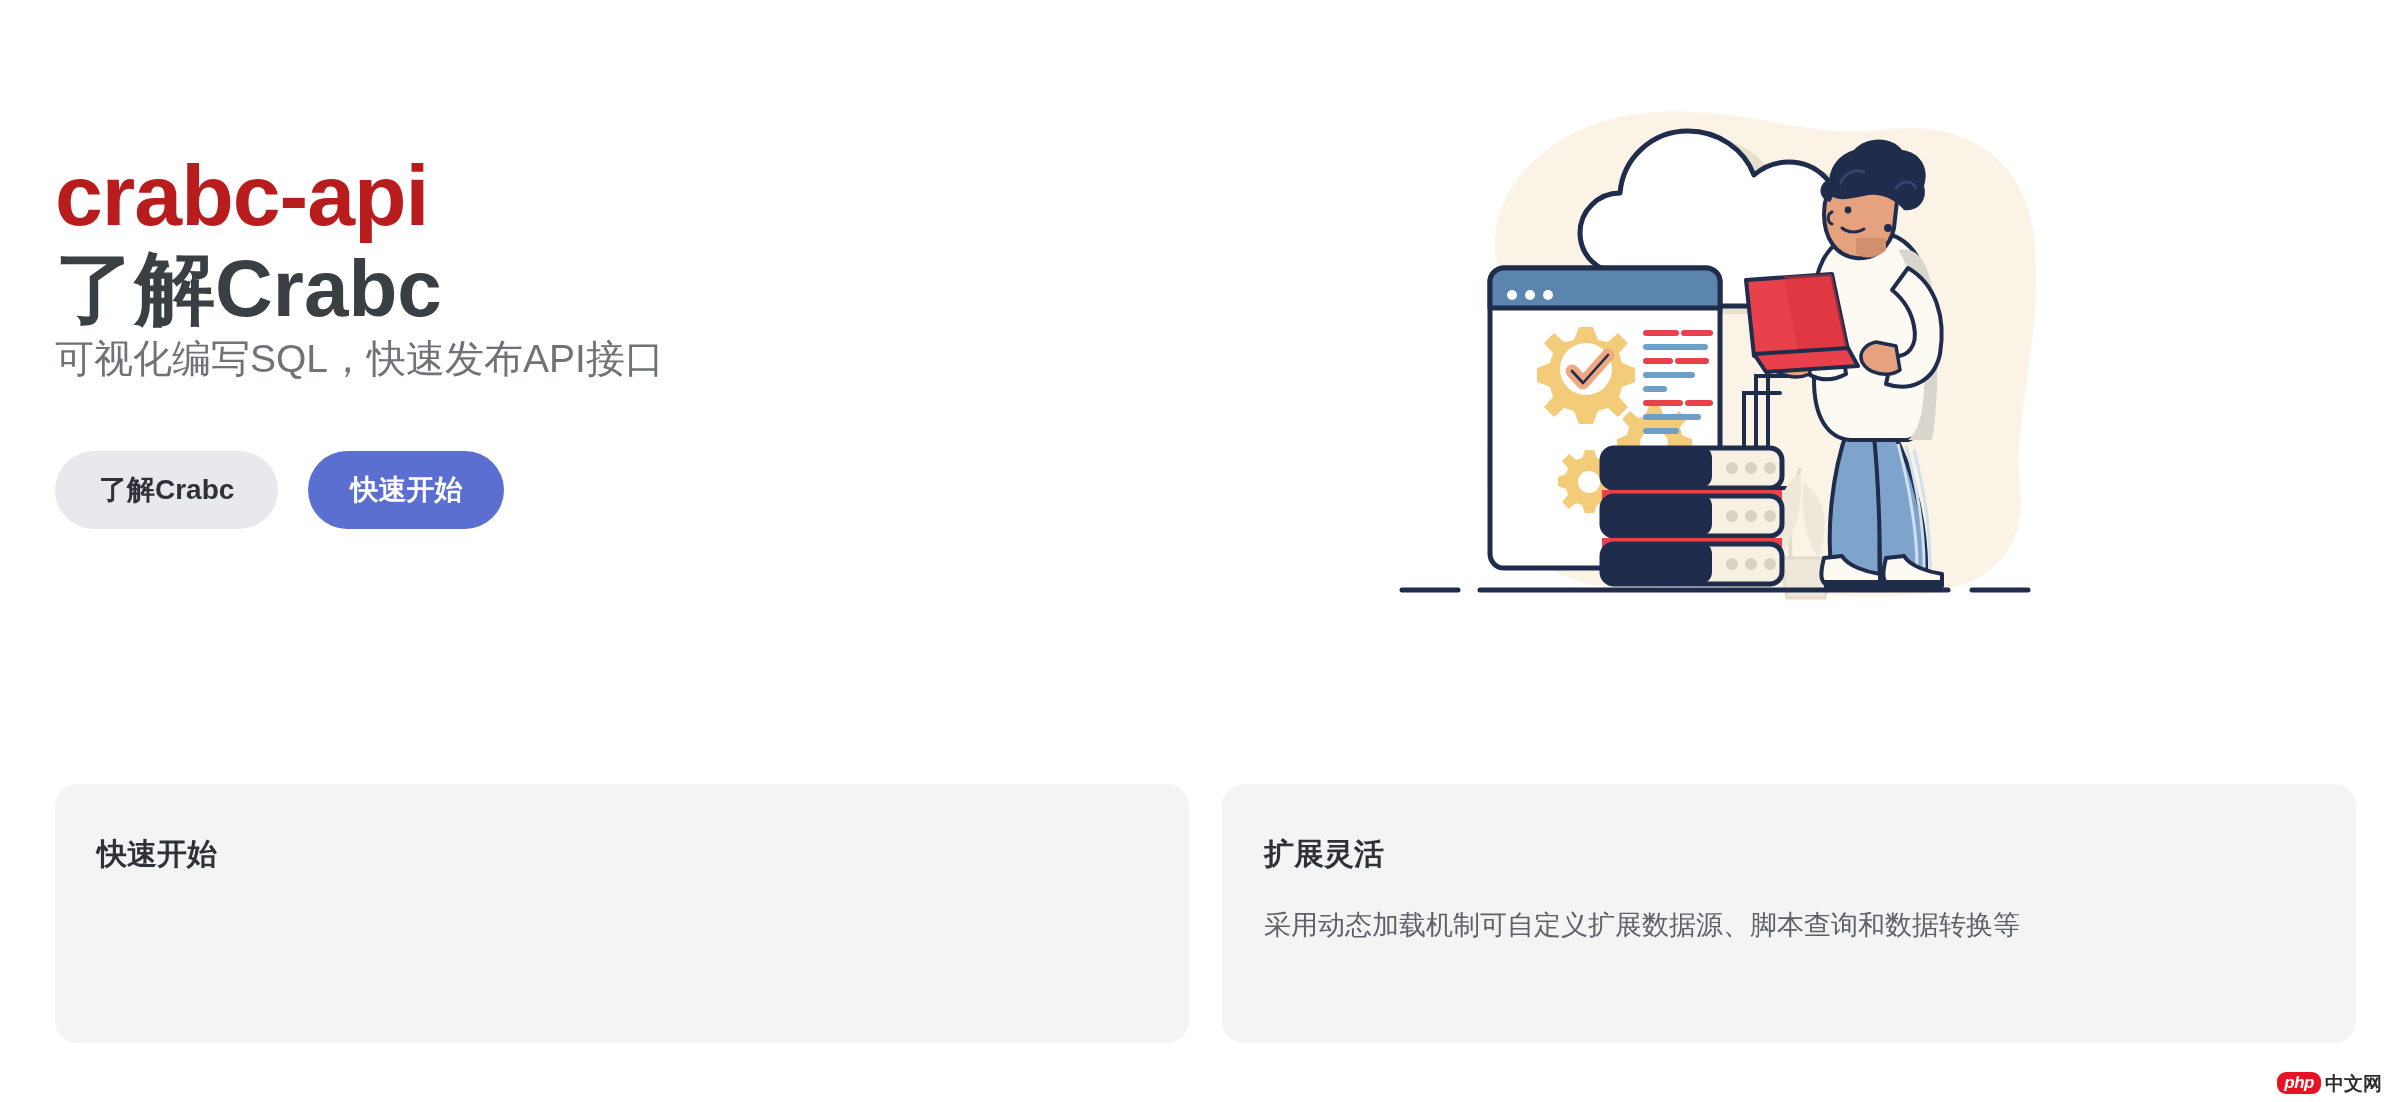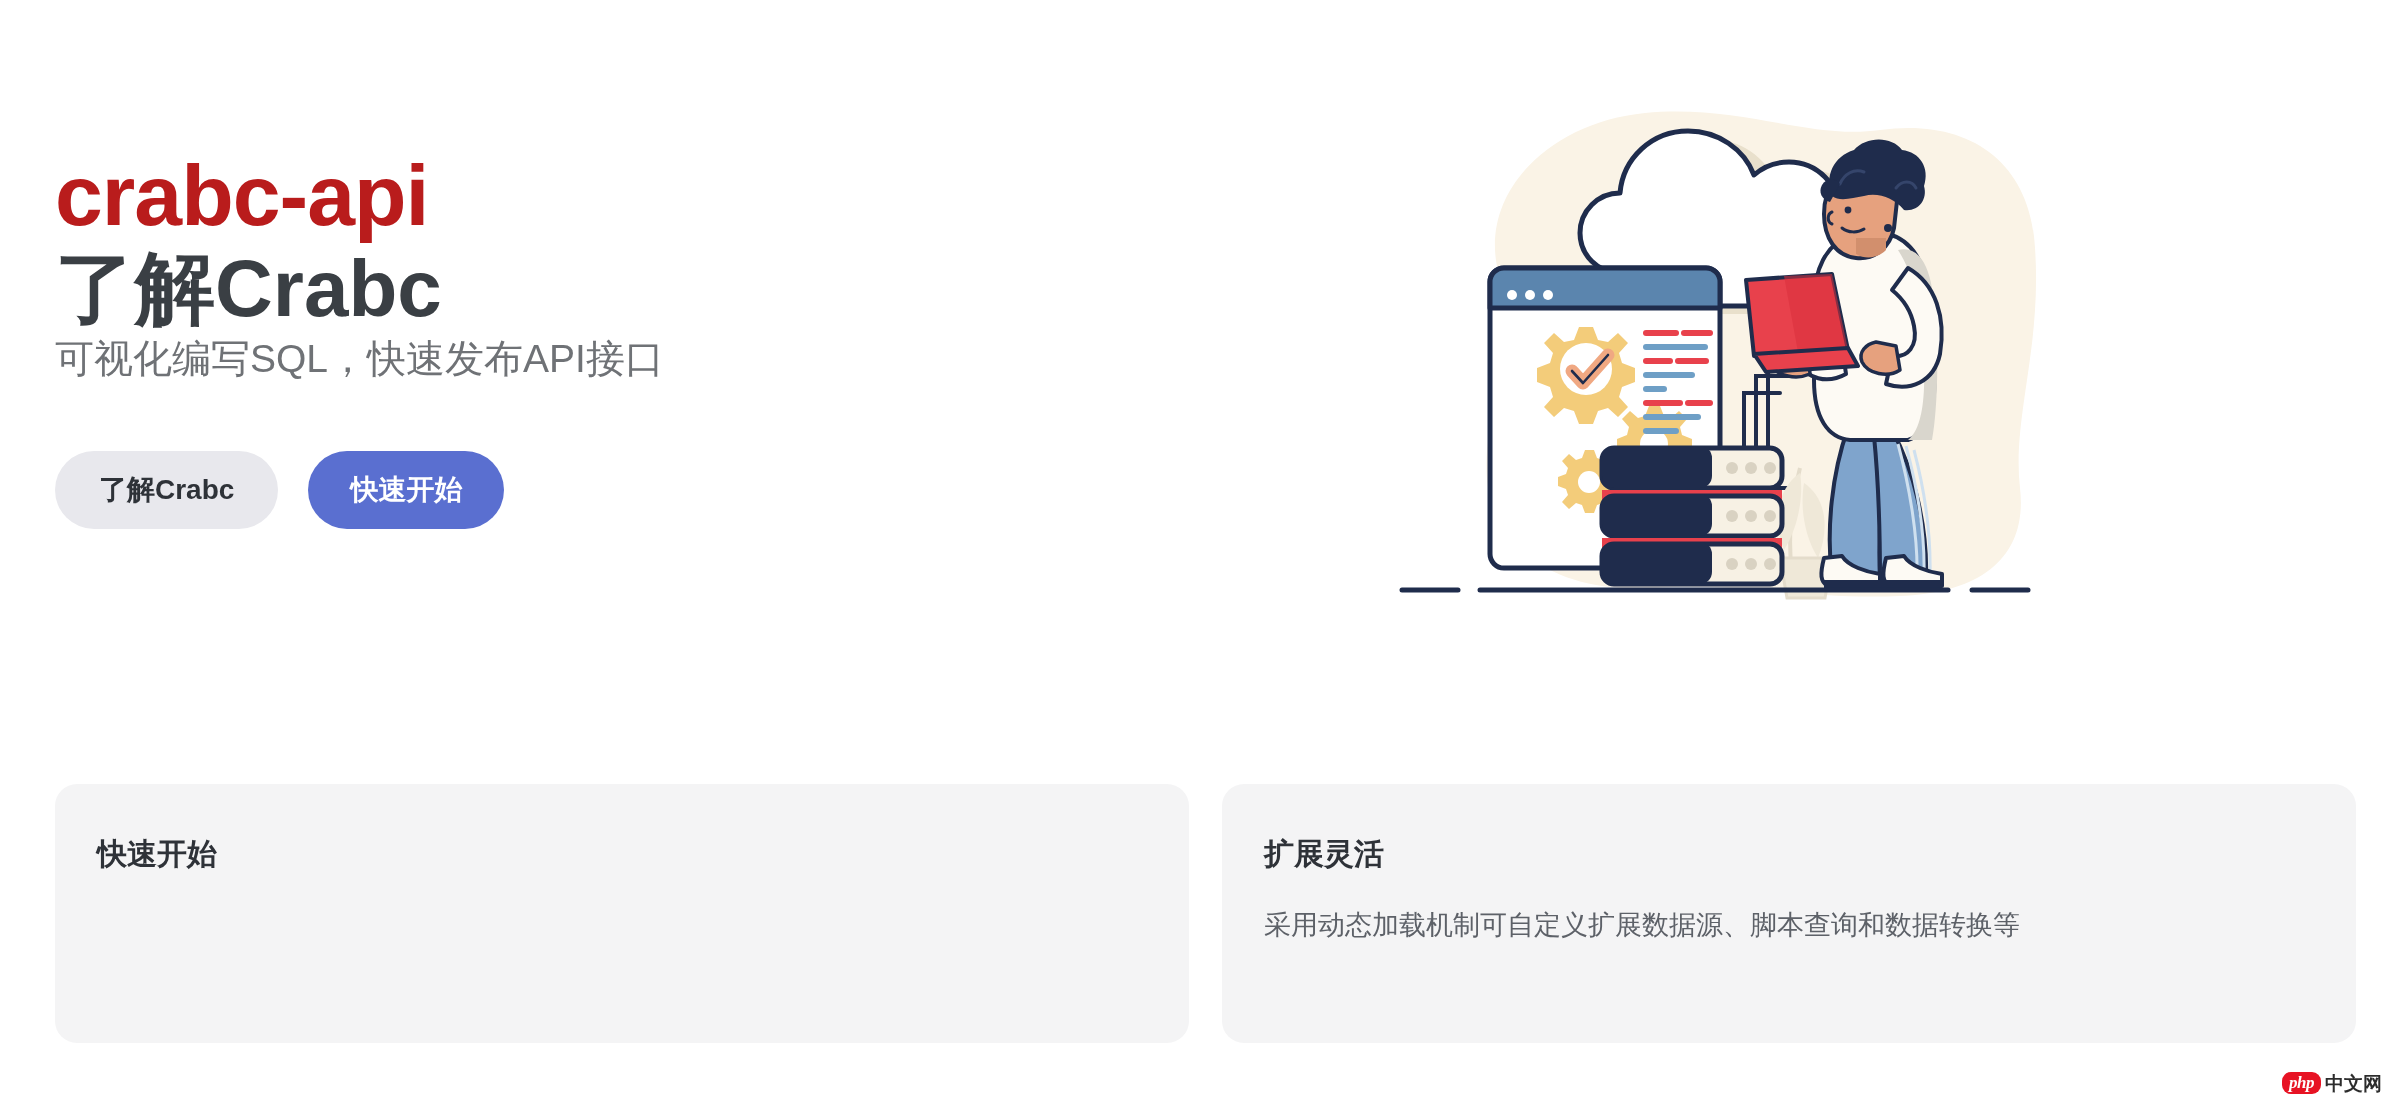--- a/index.html
+++ b/index.html
@@ -100,21 +100,20 @@
   .wm-badge {
     background: #e60012;
     color: #ffffff;
     font-size: 17px;
     font-weight: 700;
     font-style: italic;
     border-radius: 9px;
     padding: 2px 7px 3px 7px;
     line-height: 1;
     letter-spacing: -0.5px;
-    font-family: Liberation Serif, serif;
   }
   .wm-text {
     color: #1b1b1b;
     font-size: 19px;
     font-weight: 700;
     line-height: 1;
     letter-spacing: 0px;
   }
 </style>
 </head>

